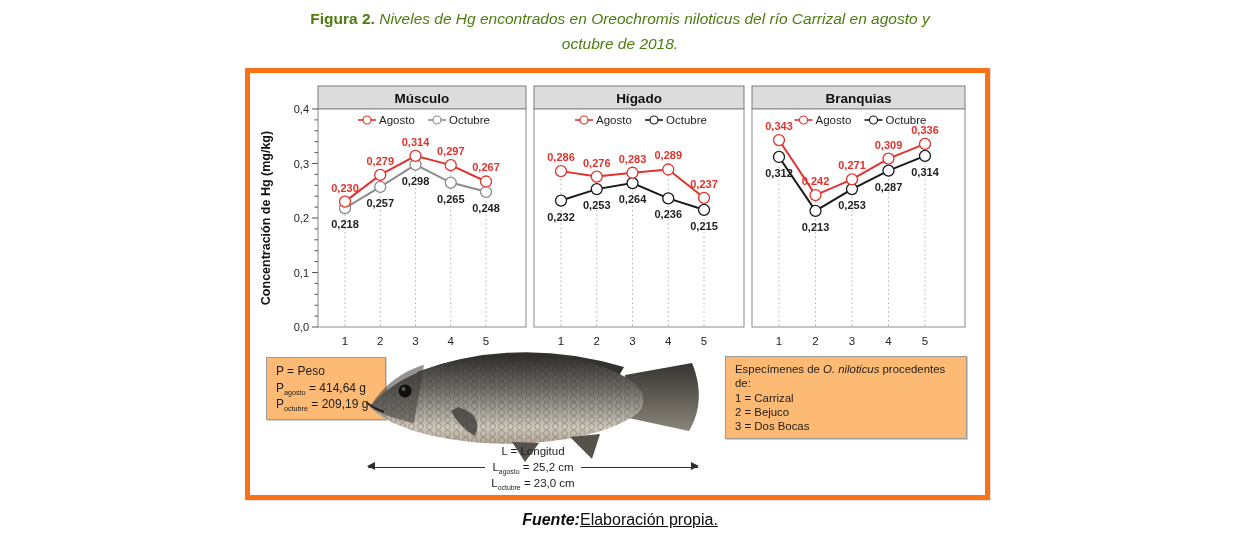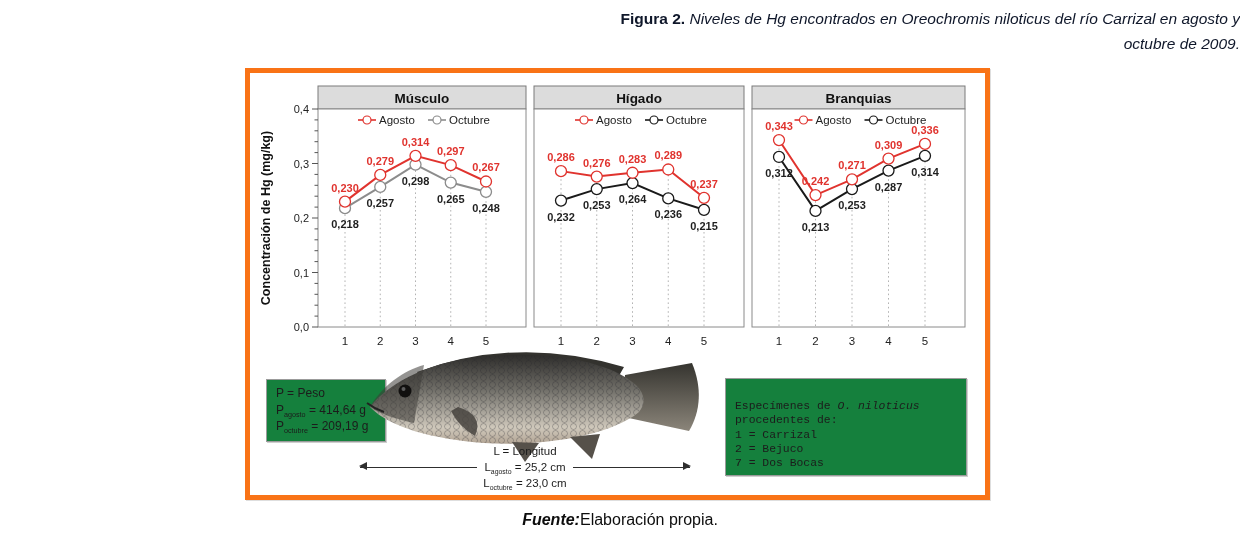--- a/index.html
+++ b/index.html
@@ -7,65 +7,65 @@
     width:1240px;height:550px;position:relative;overflow:hidden;
     background:#ffffff;color:#111;
     font-family:"Liberation Sans", sans-serif;
   }
   .b{font-weight:bold;}
   .i{font-style:italic;}
   .bi{font-weight:bold;font-style:italic;}
 
   .title-block{
     position:absolute;top:7px;left:0;width:100%;
-    text-align:right;font-size:15.5px;line-height:1.6;color:#0f172a;
+    text-align:center;font-size:15.5px;line-height:1.6;color:#4d7c0f;
   }
 
   .figure-box{
     position:absolute;left:245px;top:68px;width:735px;height:422px;
     border:5px solid #f97316;background:#fff;box-shadow:1px 1px 0 #dedede;
   }
   #charts-svg{position:absolute;left:0;top:0;}
 
   .info-box{
-    position:absolute;background:#15803d;border:1px solid #9b9b9b;
-    color:#1c1c1c;box-shadow:1px 1px 0 #cfcfcf;margin-top:22px;
+    position:absolute;background:#fdba74;border:1px solid #9b9b9b;
+    color:#1c1c1c;box-shadow:1px 1px 0 #cfcfcf;
   }
   .weight-box{left:16px;top:284px;width:104px;padding:5px 5px 6px 9px;
     font-size:12px;line-height:1.38;}
-  .specimens-box{left:475px;top:283px;width:226px;padding:20px 5px 5px 9px;
-    font-size:11.4px;line-height:1.25;font-family:Liberation Mono, monospace;}
+  .specimens-box{left:475px;top:283px;width:226px;padding:5px 5px 5px 9px;
+    font-size:11.4px;line-height:1.25;}
   sub{font-size:0.6em;line-height:0;}
 
   .fish-wrap{position:absolute;left:112px;top:266px;width:345px;height:125px;}
 
   .length-box{
-    position:absolute;left:110px;top:370px;width:330px;
+    position:absolute;left:118px;top:370px;width:330px;
     font-size:11.5px;line-height:1.4;color:#1c1c1c;text-align:center;
   }
   .arrow-row{display:flex;align-items:center;}
   .arrow-line{flex:1;height:0;border-top:1.5px solid #2e2e2e;position:relative;}
   .arrow-text{padding:0 7px;white-space:nowrap;}
   .ah{position:absolute;top:-5.3px;width:0;height:0;
     border-top:4.5px solid transparent;border-bottom:4.5px solid transparent;}
   .ah-left{left:-1px;border-right:8px solid #2e2e2e;}
   .ah-right{right:-1px;border-left:8px solid #2e2e2e;}
 
   .source-line{
     position:absolute;top:511px;left:0;width:100%;
     text-align:center;font-size:16px;color:#0d0d0d;
   }
-  .source-line .txt{margin-left:0;}
+  .source-line .txt{margin-left:0;text-decoration:underline;}
 </style>
 </head>
 <body>
 
 <div class="title-block">
   <div><span class="b">Figura 2.</span><span class="i"> Niveles de Hg encontrados en Oreochromis niloticus del río Carrizal en agosto y</span></div>
-  <div class="i">octubre de 2009.</div>
+  <div class="i">octubre de 2018.</div>
 </div>
 
 <div class="figure-box">
 
   <svg id="charts-svg" width="735" height="300">
       <rect x="68" y="13" width="208" height="23" fill="#dcdcdc" stroke="#7a7a7a" stroke-width="1"></rect>
       <text x="172" y="30" text-anchor="middle" font-size="13.5" font-weight="bold" fill="#111">Músculo</text>
       <rect x="68" y="36" width="208" height="218" fill="#ffffff" stroke="#8a8a8a" stroke-width="1"></rect>
       <line x1="62" y1="254" x2="68" y2="254" stroke="#555" stroke-width="1"></line>
       <text x="59" y="258" text-anchor="end" font-size="11" fill="#222">0,0</text>
@@ -265,20 +265,20 @@
           <span class="ah ah-right"></span>
         </span>
     </div>
     <div><span>L</span><sub>octubre</sub><span> = 23,0 cm</span></div>
   </div>
 
   <div class="info-box specimens-box">
     <div><span>Especímenes de </span><span class="i">O. niloticus</span><span> procedentes de:</span></div>
     <div>1 = Carrizal</div>
     <div>2 = Bejuco</div>
-    <div>7 = Dos Bocas</div>
+    <div>3 = Dos Bocas</div>
   </div>
 
 </div>
 
 <div class="source-line">
   <span class="bi">Fuente:</span><span class="txt">Elaboración propia.</span>
 </div>
 
 </body></html>

